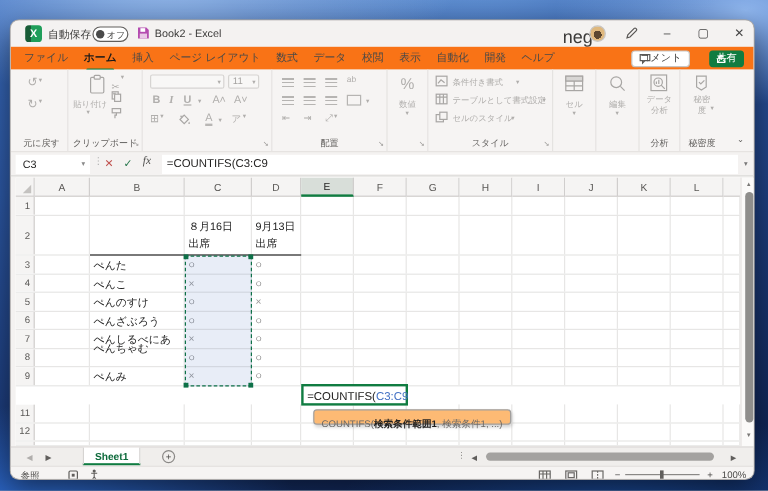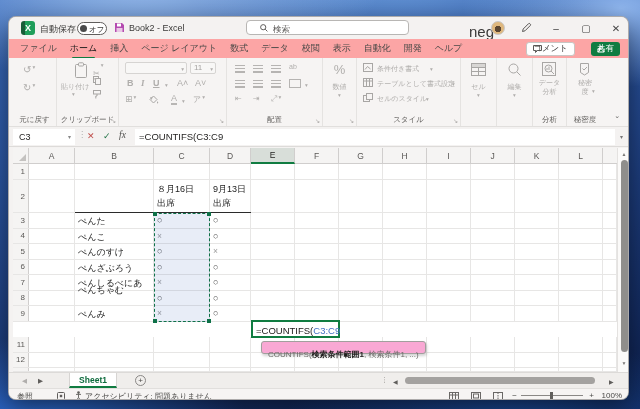--- a/index.html
+++ b/index.html
@@ -31,24 +31,24 @@
   .saveicon{left:105px;top:4.5px;}
   .searchbox{left:237px;top:3px;width:163px;height:15px;background:#fff;border:1px solid #b8b6b4;border-radius:4px;}
   .searchbox svg{left:13px;top:3px;}
   .searchbox span{left:26px;top:2.5px;font-size:8.5px;color:#605e5c;}
   .user-name{left:460px;top:6px;font-size:15px;color:#3b3a39;}
   .avatar{left:482px;top:3.5px;width:14px;height:14px;border-radius:50%;border:1px solid #c8c6c4;
     background:radial-gradient(circle at 50% 58%, #5b4631 0 36%, #dfb87e 37%);}
   .penicon{left:512px;top:5px;}
   .wbtn{top:0;width:24px;height:22px;display:flex;align-items:center;justify-content:center;font-size:10px;color:#444;}
   
-  .menubar{left:0;top:22px;width:100%;height:19px;background:#fca5a5;padding-left:12px;}
+  .menubar{left:0;top:22px;width:100%;height:19px;background:#f97316;padding-left:12px;}
   .mtabs{position:absolute;left:10px;top:0;height:19px;display:flex;gap:11px;align-items:center;}
   .mtabs span{position:relative;font-size:9px;color:#4a4947;white-space:nowrap;padding:0 1px;}
-  .mtabs span.act{color:#1b1a19;font-weight:normal;}
+  .mtabs span.act{color:#1b1a19;font-weight:bold;}
   .mtabs span.act::after{content:"";position:absolute;left:10%;right:10%;bottom:-4px;height:2px;background:var(--accent-green);border-radius:1px;}
   .cmtbtn{right:53px;top:2.5px;height:14px;padding:0 6px;border:1px solid #c8c6c4;border-radius:3px;background:#fff;
     display:flex;align-items:center;gap:3px;font-size:8.5px;color:#3b3a39;position:absolute;}
   .sharebtn{right:8px;top:2.5px;height:14px;padding:0 6px;border-radius:3px;background:var(--accent-green);
     display:flex;align-items:center;gap:3px;font-size:8.5px;color:#fff;position:absolute;}
   .sharebtn i{font-style:normal;font-size:6px;margin-left:1px;}
   
   .ribbon{left:0;top:41px;width:100%;height:69px;background:#f6f4f3;border-bottom:1px solid #e1dfdd;}
   .rg{top:0;height:100%;border-right:1px solid #e5e3e1;}
   .rg span,.rg b,.rg em{position:absolute;white-space:nowrap;}
@@ -95,21 +95,21 @@
   .cell{font-size:9px;color:#222;white-space:nowrap;}
   .mark{font-size:9px;color:#4c4c4c;}
   .mark[data-mark="×"]{color:#9b9b9b;font-size:8.5px;}
   .thickline{left:62px;top:63.5px;width:176px;height:1.6px;background:#2b2b2b;}
   .selection{left:141px;top:64.5px;width:56px;height:109px;border:1.6px dashed #0e7148;background:var(--selection-fill);}
   .selection i{width:4px;height:4px;background:#0e7148;}
   .editbox{left:238px;top:172px;width:89px;height:18px;background:#fff;border:2px solid var(--accent-green);
     line-height:13px;padding-left:3px;white-space:nowrap;overflow:visible;}
   .editbox b{position:static;font-weight:normal;font-size:9.5px;color:#1b1a19;}
   .editbox em{position:static;font-style:normal;font-size:9.5px;color:var(--reference-blue);}
-  .tooltip{left:248px;top:193px;height:13px;background:#f9a8d4;border:1px solid #a19f9d;border-radius:3px;
+  .tooltip{left:248px;top:193px;height:13px;background:#fdba74;border:1px solid #a19f9d;border-radius:3px;
     box-shadow:1px 2px 3px rgba(0,0,0,.18);padding:1px 6px;white-space:nowrap;}
   .tooltip span{position:static;font-size:8px;color:#6a6866;}
   .tooltip b{position:static;font-size:8px;color:#201f1e;}
   
   .vscroll{left:608px;top:131px;width:13px;height:224px;background:#fbfaf9;border-left:1px solid #e4e2e0;}
   .vthumb{left:2.5px;top:12px;width:7px;height:192px;border-radius:4px;background:#8f8e8c;}
   .varr{left:0;width:100%;text-align:center;font-size:5px;color:#7a7876;}
   
   .tabbar{left:0;top:355px;width:100%;height:16px;background:#f0eeec;border-top:1px solid #dcdad8;}
   .navarr{top:4px;font-size:6.5px;color:#605e5c;}
@@ -142,27 +142,20 @@
       <b>オフ</b>
     </div>
     <span class="saveicon">
       <svg width="11" height="11" viewBox="0 0 11 11">
             <path d="M1 1h7l2 2v7H1z" fill="#b44bb0"></path>
             <rect x="3" y="1.5" width="4" height="3" fill="#fff"></rect>
             <rect x="2.5" y="6" width="6" height="4" fill="#e9c7e6"></rect>
           </svg>
     </span>
     <span class="tb-txt" style="left:120px">Book2 - Excel</span>
-    <div class="searchbox">
-      <svg width="8" height="8" viewBox="0 0 8 8">
-            <circle cx="3.2" cy="3.2" r="2.6" fill="none" stroke="#605e5c" stroke-width="1"></circle>
-            <line x1="5.2" y1="5.2" x2="7.4" y2="7.4" stroke="#605e5c" stroke-width="1"></line>
-          </svg>
-      <span>検索</span>
-    </div>
     <span class="user-name">neg</span>
     <div class="avatar"></div>
     <span class="penicon">
       <svg width="11" height="11" viewBox="0 0 11 11">
             <path d="M1.5 9.5 2.2 7 7.5 1.7a1 1 0 0 1 1.4 0l.4.4a1 1 0 0 1 0 1.4L4 8.8z" fill="none" stroke="#5a5856" stroke-width="1"></path>
           </svg>
     </span>
     <div class="wbtn" style="left:535px">–</div>
     <div class="wbtn" style="left:565px">▢</div>
     <div class="wbtn" style="left:595px">✕</div>
@@ -493,21 +486,20 @@
             <rect x="0.5" y="0.5" width="7" height="7" rx="1" fill="none" stroke="#5f5d5b"></rect>
             <rect x="2.8" y="2.8" width="2.4" height="2.4" fill="#5f5d5b"></rect>
           </svg>
     </span>
     <span style="left:66px;top:2px">
       <svg width="7" height="9" viewBox="0 0 7 9">
             <circle cx="3.5" cy="1.6" r="1.3" fill="#5f5d5b"></circle>
             <path d="M1 3.4h5M3.5 3.4v3M3.5 6.4 2 8.6M3.5 6.4 5 8.6" stroke="#5f5d5b" fill="none" stroke-width="0.9"></path>
           </svg>
     </span>
-    <span class="sb" style="left:76px">アクセシビリティ: 問題ありません</span>
     <span style="left:440px;top:2.5px">
       <svg width="10" height="8" viewBox="0 0 10 8">
             <rect x="0.5" y="0.5" width="9" height="7" fill="none" stroke="#6a6866"></rect>
             <path d="M0.5 3h9M3.5 0.5v7M6.5 0.5v7" stroke="#6a6866"></path>
           </svg>
     </span>
     <span style="left:462px;top:2.5px">
       <svg width="10" height="8" viewBox="0 0 10 8">
             <rect x="0.5" y="0.5" width="9" height="7" fill="none" stroke="#6a6866"></rect>
             <rect x="2.5" y="2" width="5" height="4" fill="none" stroke="#6a6866"></rect>

